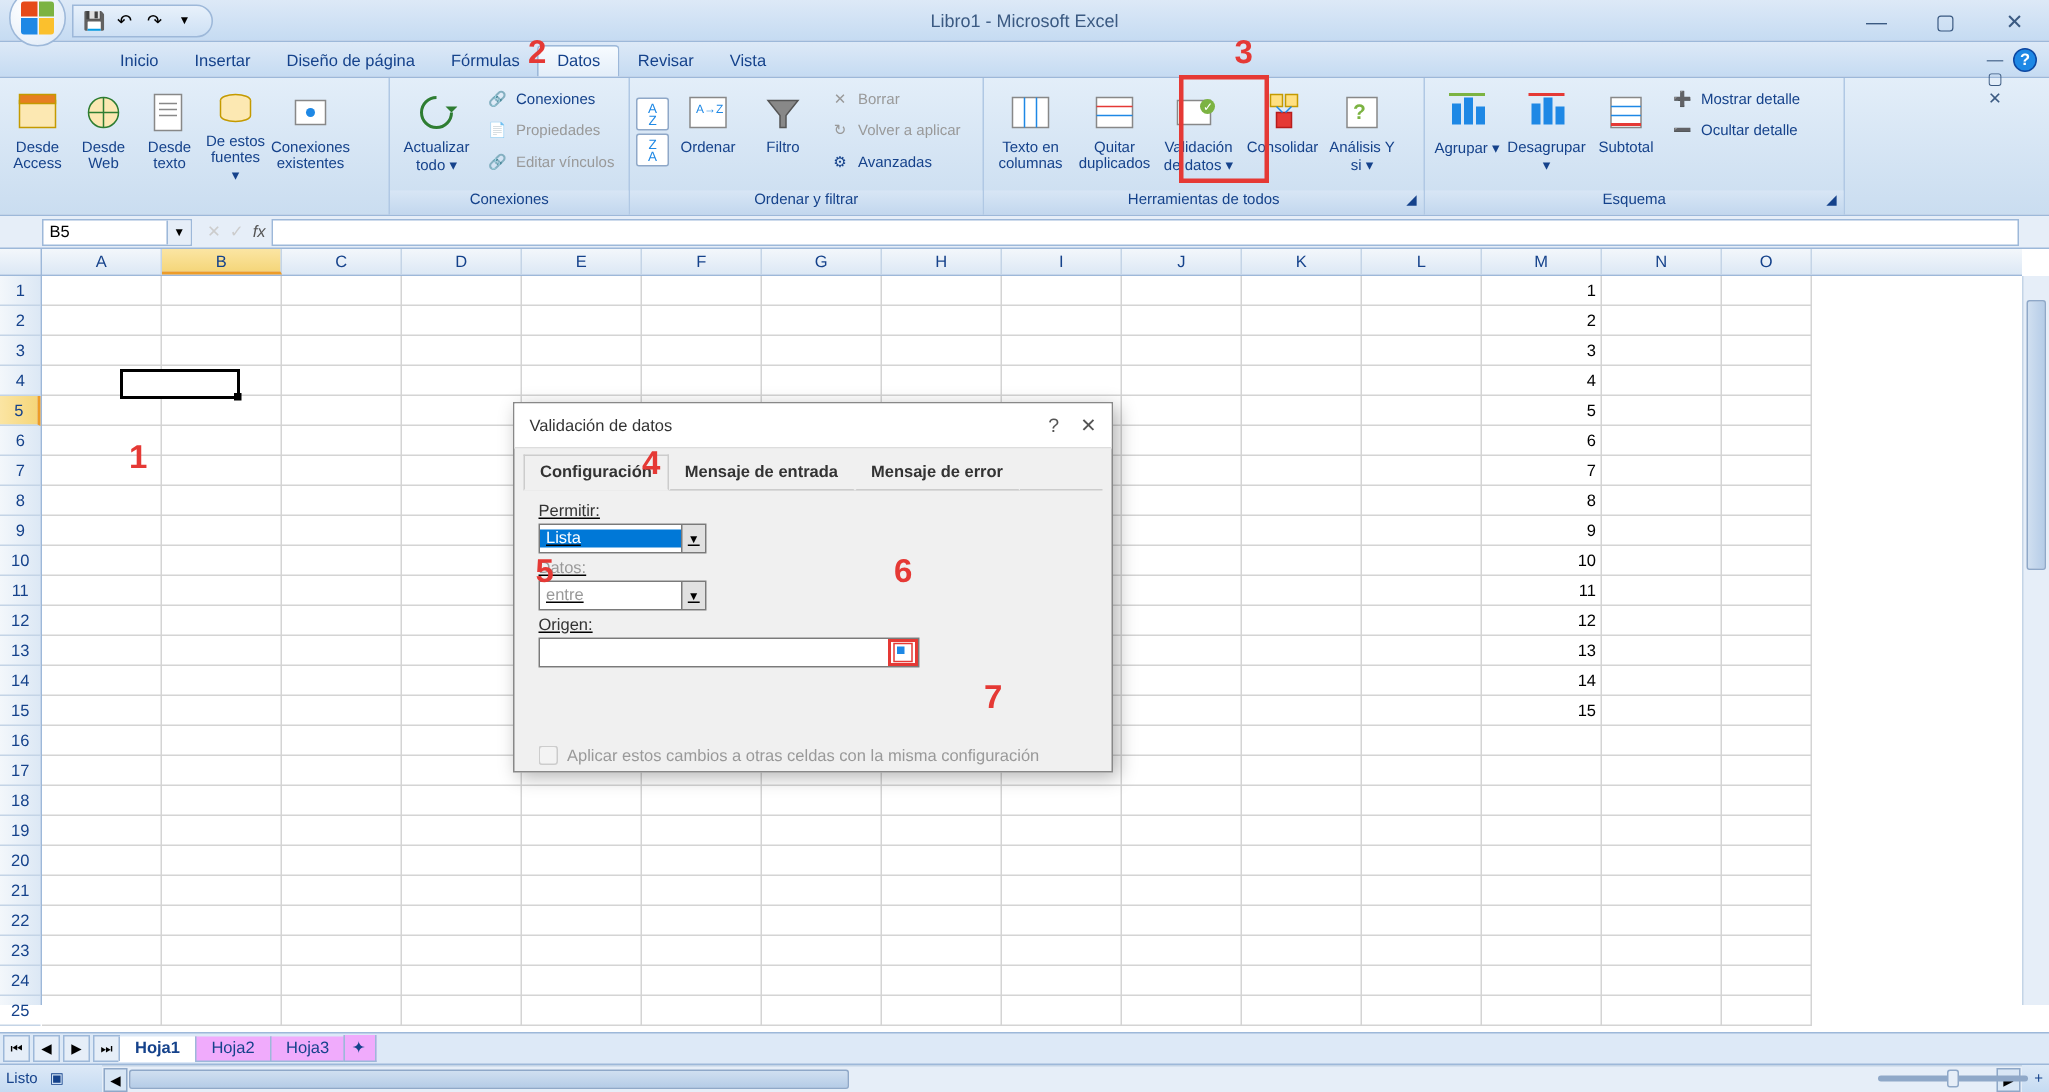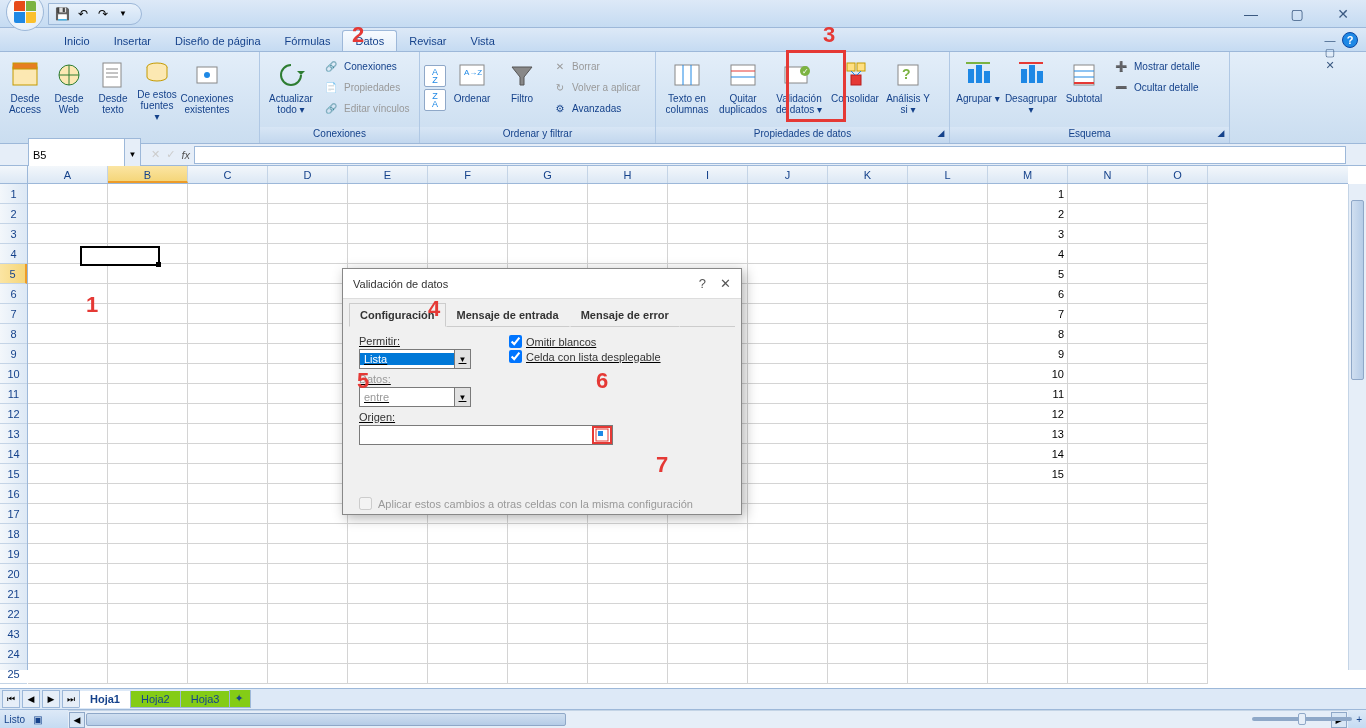--- a/index.html
+++ b/index.html
@@ -13,21 +13,21 @@
 .office-logo div:nth-child(2){background:#7CB342;border-radius:0 2px 0 0;}
 .office-logo div:nth-child(3){background:#1E88E5;border-radius:0 0 0 2px;}
 .office-logo div:nth-child(4){background:#FBC02D;border-radius:0 0 2px 0;}
 .qat { display:flex; align-items:center; gap:4px; background: linear-gradient(#E8F1FB,#CDE0F4); border-radius: 0 12px 12px 0; padding: 2px 10px 2px 6px; height:22px; border:1px solid #9DB8D9;}
 .qat-icon { width:16px; height:16px; display:flex; align-items:center; justify-content:center; font-size:12px; }
 .title-center { position:absolute; left:0; right:0; text-align:center; font-size:12px; color:#3B5A82; pointer-events:none; }
 .win-controls { margin-left:auto; display:flex; gap:0; }
 .win-btn { width:46px; height:28px; display:flex; align-items:center; justify-content:center; color:#3B5A82; font-size:14px; }
 
 
-.tabs-row { height: 24px; background: linear-gradient(#DDE9F7, #C5DBF2); display:flex; align-items:flex-end; padding-left: 52px; position:relative; border-bottom:1px solid #9DB8D9;}
+.tabs-row { height: 24px; background: linear-gradient(#DDE9F7, #C5DBF2); display:flex; align-items:flex-end; padding-left: 68px; position:relative; border-bottom:1px solid #9DB8D9;}
 .tab { padding: 4px 12px; color:#15428B; font-size:11px; cursor:default; position:relative;}
 .tab.active { background: linear-gradient(#F7FBFF, #E3EEF9); border:1px solid #9DB8D9; border-bottom:none; border-radius:3px 3px 0 0; }
 .help-icon { position:absolute; right:8px; top:4px; width:16px; height:16px; border-radius:50%; background:#1E88E5; color:#fff; display:flex; align-items:center; justify-content:center; font-size:11px; font-weight:bold; border:1px solid #0D47A1;}
 .tab-dd { width:12px; text-align:center; color:#3B5A82; }
 
 
 .ribbon { height: 92px; background: linear-gradient(#E3EEF9, #CADDF0); display:flex; border-bottom:1px solid #9DB8D9; }
 .rgroup { border-right:1px solid #B0C8E4; display:flex; flex-direction:column; }
 .rgroup-body { flex:1; display:flex; align-items:flex-start; padding:2px 4px; gap:2px; }
 .rgroup-title { height:16px; text-align:center; font-size:10px; color:#15428B; background: linear-gradient(#D8E6F5,#C2D7EE); position:relative; padding: 1px 0;}
@@ -38,21 +38,21 @@
 .small-item { display:flex; align-items:center; gap:4px; font-size:10px; color:#15428B; padding: 2px 4px; white-space:nowrap;}
 .small-item .sicon { width:16px; height:16px; display:flex; align-items:center; justify-content:center;}
 .big-btn.narrow { width:48px; }
 .big-btn.xnarrow { width:42px; }
 .sort-icons { display:flex; gap:2px; align-items:center; height:68px;}
 .sort-stack { display:flex; flex-direction:column; gap:2px; justify-content:center; }
 .sort-box { width:22px; height:22px; border:1px solid #8FA8C8; background:#fff; display:flex; align-items:center; justify-content:center; font-size:9px; color:#1E88E5; border-radius:2px; flex-direction:column; line-height:8px;}
 
 
 .formula-bar { height:22px; background:#E6EEF8; display:flex; align-items:center; border-bottom:1px solid #9DB8D9; }
-.namebox { width:113px; height:18px; background:#fff; border:1px solid #9DB8D9; margin-left:28px; padding:16px 4px; display:flex; align-items:center; font-size:11px; position:relative;}
+.namebox { width:100px; height:18px; background:#fff; border:1px solid #9DB8D9; margin-left:28px; padding:0 4px; display:flex; align-items:center; font-size:11px; position:relative;}
 .namebox .dd { position:absolute; right:0; top:0; bottom:0; width:16px; background:#E6EEF8; border-left:1px solid #9DB8D9; display:flex; align-items:center; justify-content:center; font-size:8px;}
 .fx-area { display:flex; align-items:center; margin-left:10px; gap:6px; }
 .fx { font-style:italic; font-size:11px; color:#555; }
 .formula-input { flex:1; height:18px; background:#fff; border:1px solid #9DB8D9; margin: 0 20px 0 4px; }
 
 
 .grid-container { position:relative; height: calc(728px - 28px - 24px - 92px - 22px - 22px - 18px); background:#fff; overflow:hidden; }
 .col-headers { position:absolute; top:0; left:28px; right:18px; height:18px; display:flex; background:linear-gradient(#F3F7FB,#DCE8F5); border-bottom:1px solid #9DB8D9;}
 .col-h { width:80px; border-right:1px solid #C4D4E6; text-align:center; font-size:11px; color:#15428B; line-height:18px;}
 .col-h.sel { background:linear-gradient(#FBE5A3,#F5D67A); border-bottom:2px solid #ED9C28;}
@@ -69,21 +69,21 @@
 .scroll-h { position:absolute; left:28px; right:18px; bottom:0; height:18px; background:#E6EEF8; border-top:1px solid #C4D4E6;}
 .scroll-thumb-v { position:absolute; top:16px; left:2px; right:2px; height:180px; background:linear-gradient(90deg,#D0DFF0,#B5CCE7); border:1px solid #8FA8C8; border-radius:2px;}
 .scroll-h .arrow-l, .scroll-h .arrow-r { width:16px; height:16px; position:absolute; top:1px; background:#D8E6F5; border:1px solid #8FA8C8; display:flex; align-items:center; justify-content:center; font-size:9px;}
 .scroll-h .arrow-l { left:1px;} .scroll-h .arrow-r { right:1px;}
 .scroll-h .thumb-h { position:absolute; left:18px; top:2px; bottom:2px; width:480px; background:linear-gradient(#D0DFF0,#B5CCE7); border:1px solid #8FA8C8; border-radius:2px;}
 
 
 .sheet-bar { height:22px; background:#DDE9F7; display:flex; align-items:center; border-top:1px solid #9DB8D9; border-bottom:1px solid #9DB8D9;}
 .sheet-nav { display:flex; }
 .sheet-nav-btn { width:18px; height:18px; border:1px solid #9DB8D9; background:#E6EEF8; display:flex; align-items:center; justify-content:center; font-size:9px; margin:0 0 0 2px;}
-.sheet-tab { padding:2px 10px; background:#84cc16; border:1px solid #9DB8D9; border-top-width:0; color:#15428B; font-size:11px; margin-left:-1px; position:relative;}
+.sheet-tab { padding:2px 10px; background:#f0abfc; border:1px solid #9DB8D9; border-top-width:0; color:#15428B; font-size:11px; margin-left:-1px; position:relative;}
 .sheet-tab.active { background:#fff; font-weight:bold; border-bottom:1px solid #fff; }
 
 
 .status-bar { height:18px; background:linear-gradient(#DDE9F7,#C5DBF2); display:flex; align-items:center; font-size:10px; color:#15428B; padding:0 4px; justify-content:space-between;}
 .zoom-area { display:flex; align-items:center; gap:4px;}
 .view-btn { width:18px; height:14px; border:1px solid #8FA8C8; background:#E6EEF8;}
 .zoom-slider { width:100px; height:4px; background:#8FA8C8; position:relative; border-radius:2px;}
 .zoom-thumb { width:8px; height:12px; background:#E6EEF8; border:1px solid #8FA8C8; position:absolute; top:-4px; left:46px; border-radius:2px;}
 
 
@@ -133,20 +133,21 @@
         <div></div>
         <div></div>
       </div>
   </div>
   <div class="qat">
     <span class="qat-icon">💾</span>
     <span class="qat-icon">↶</span>
     <span class="qat-icon">↷</span>
     <span class="qat-icon" style="font-size:8px;">▼</span>
   </div>
+  <div class="title-center">Libro1 - Microsoft Excel</div>
   <div class="win-controls">
     <div class="win-btn">—</div>
     <div class="win-btn">▢</div>
     <div class="win-btn">✕</div>
   </div>
 </div>
 
 <div class="tabs-row">
   <div class="tab">Inicio</div>
   <div class="tab">Insertar</div>
@@ -337,21 +338,21 @@
       <div class="big-btn narrow">
           <div class="icon">
             <svg width="28" height="28">
               <rect x="4" y="4" width="20" height="20" fill="#fff" stroke="#888"></rect>
               <text x="8" y="18" font-size="14" fill="#7CB342" font-weight="bold">?</text>
             </svg>
           </div>
           <span>Análisis Y si ▾</span>
         </div>
     </div>
-    <div class="rgroup-title"><span>Propiedades de datos</span><span class="dlg-launch">◢</span></div>
+    <div class="rgroup-title"><span>Herramientas de todos</span><span class="dlg-launch">◢</span></div>
   </div>
 
   <div class="rgroup" style="width:280px;">
     <div class="rgroup-body">
       <div class="big-btn narrow">
           <div class="icon">
             <svg width="28" height="28">
               <rect x="4" y="8" width="6" height="14" fill="#1E88E5"></rect>
               <rect x="12" y="4" width="6" height="18" fill="#1E88E5"></rect>
               <rect x="20" y="10" width="6" height="12" fill="#1E88E5"></rect>
@@ -445,21 +446,21 @@
       <div class="row-h">13</div>
       <div class="row-h">14</div>
       <div class="row-h">15</div>
       <div class="row-h">16</div>
       <div class="row-h">17</div>
       <div class="row-h">18</div>
       <div class="row-h">19</div>
       <div class="row-h">20</div>
       <div class="row-h">21</div>
       <div class="row-h">22</div>
-      <div class="row-h">43</div>
+      <div class="row-h">23</div>
       <div class="row-h">24</div>
       <div class="row-h">25</div>
     </div>
   <div class="cells" id="cells">
       <div class="cell-row">
         <div class="cell"></div>
         <div class="cell"></div>
         <div class="cell"></div>
         <div class="cell"></div>
         <div class="cell"></div>
@@ -963,30 +964,20 @@
             <div style="flex:1;"></div>
             <div class="range-btn">
                 <svg width="14" height="14">
                   <rect x="1" y="1" width="12" height="12" fill="none" stroke="#E53935"></rect>
                   <rect x="3" y="3" width="5" height="5" fill="#1E88E5"></rect>
                 </svg>
               </div>
           </div>
         </div>
       </div>
-      <div class="dialog-right">
-        <div class="check-row">
-            <input type="checkbox" checked="" style="">
-            <span>Omitir blancos</span>
-          </div>
-        <div class="check-row">
-            <input type="checkbox" checked="" style="">
-            <span>Celda con lista desplegable</span>
-          </div>
-      </div>
     </div>
     <div class="apply-row">
         <input type="checkbox" disabled="" style="">
         <span>Aplicar estos cambios a otras celdas con la misma configuración</span>
       </div>
   </div>
 </div>
 
 <div class="annot" style="left:86px; top:292px;">1</div>
 <div class="annot" style="left:352px; top:22px;">2</div>

